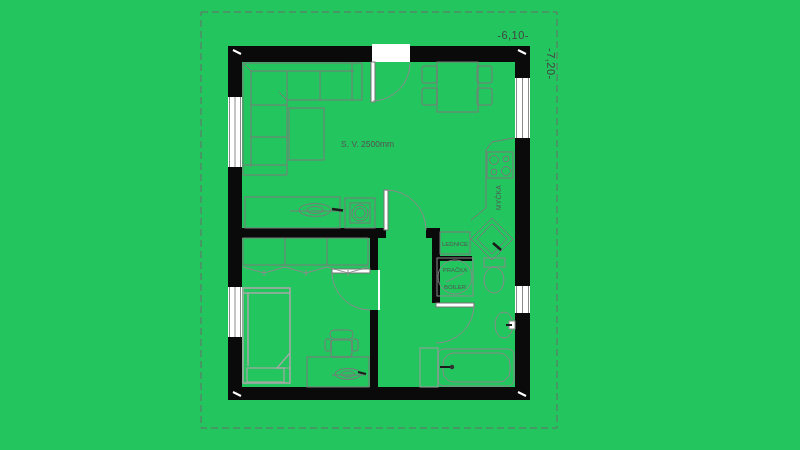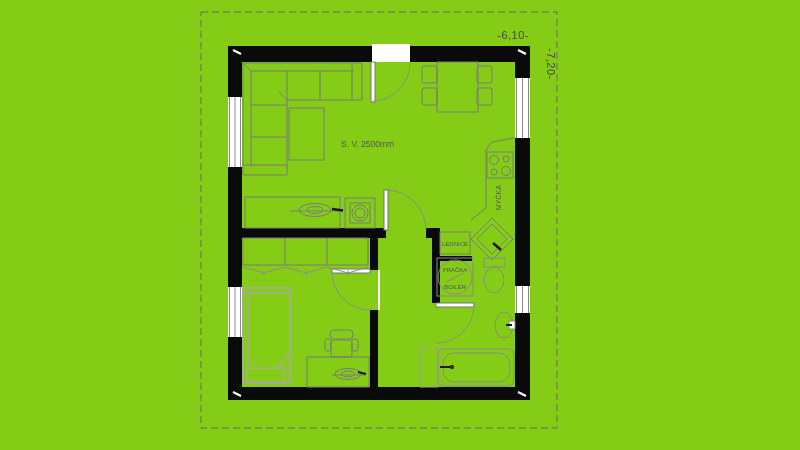--- a/index.html
+++ b/index.html
@@ -1,16 +1,16 @@
 <!DOCTYPE html>
 <html><head>
 <meta charset="utf-8">
 <style>
   html,body{margin:0;padding:0;background:#ffffff;}
-  .stage{position:relative;width:800px;height:450px;background:#84cc16;overflow:hidden;
+  .stage{position:relative;width:800px;height:450px;background:#22c55e;overflow:hidden;
          font-family:"Liberation Sans", sans-serif;}
   svg{position:absolute;left:0;top:0;}
   svg text{font-family:"Liberation Sans", sans-serif;fill:#3a3a3a;}
   .dim{font-size:11px;letter-spacing:0.5px;fill:#444;}
   .note{font-size:8.5px;fill:#555;}
   .appl{font-size:6px;fill:#555;}
   .appl7{font-size:6.5px;fill:#555;letter-spacing:0.4px;}
 </style>
 </head>
 <body>

